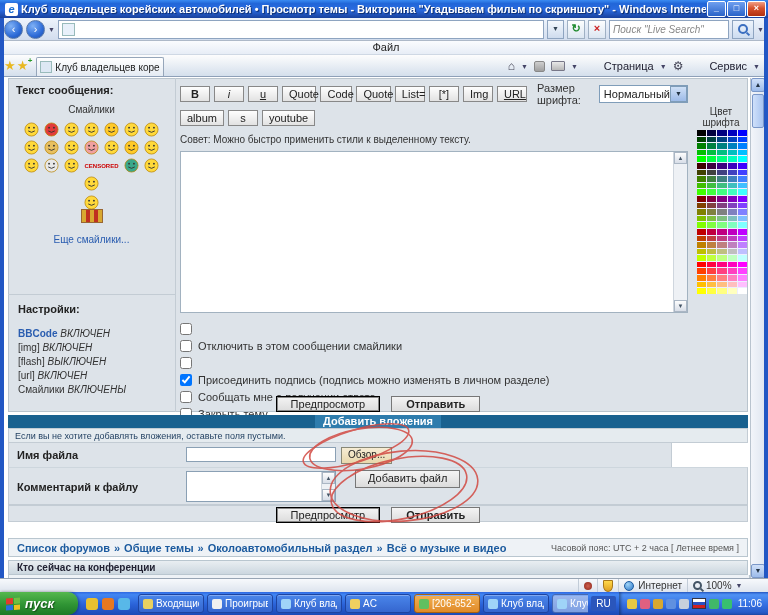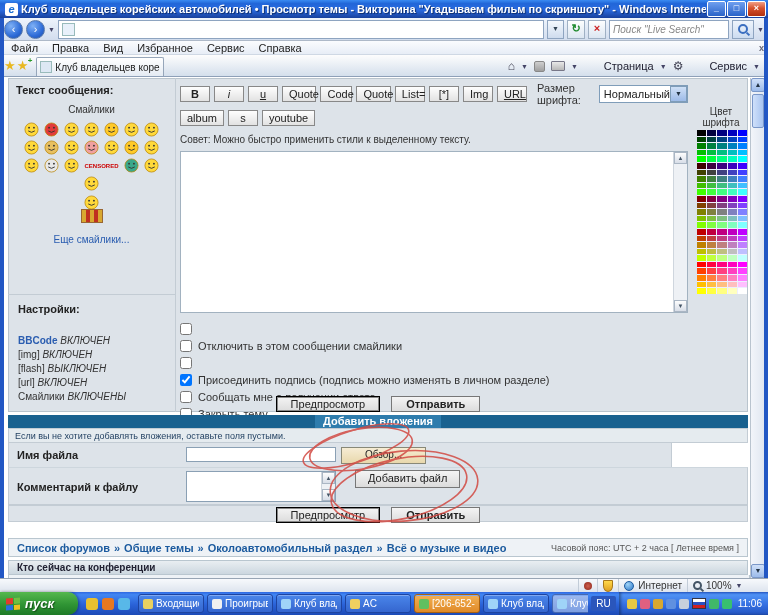--- a/index.html
+++ b/index.html
@@ -38,21 +38,21 @@
   .tinybtn.stop{color:#c22;font-weight:bold;}
   #searchbox{width:112px;height:17px;background:#fff;border:1px solid #8ea4c0;display:flex;align-items:center;padding:0 3px;}
   #searchbox .ph{color:#888;font-style:italic;font-size:10px;white-space:nowrap;overflow:hidden;}
   #searchbtn{width:20px;height:17px;background:linear-gradient(#eef4fc,#cddcf0);border:1px solid #8ea4c0;
     display:flex;align-items:center;justify-content:center;}
   .lens{width:6px;height:6px;border:2px solid #3a6ec0;border-radius:50%;position:relative;}
   .lens:after{content:"";position:absolute;width:4px;height:2px;background:#3a6ec0;
     transform:rotate(45deg);left:6px;top:7px;}
   
   #menubar{left:0;top:41px;width:768px;height:14px;background:linear-gradient(#fbfcfe,#e7edf6);
-    display:flex;align-items:center;padding-left:4px;box-sizing:border-box;border-bottom:1px solid #cfd8e4;}
+    display:flex;align-items:center;padding-left:4px;box-sizing:border-box;border-bottom:1px solid #cfd8e4;flex-direction:column;}
   #menubar .mi{padding:0 7px;font-size:11px;color:#222;}
   #menubar .closex{margin-left:auto;margin-right:4px;color:#667;font-size:9px;font-weight:bold;}
   
   #tabrow{left:0;top:55px;width:768px;height:22px;background:linear-gradient(#fdfdfd,#d4dfec);
     border-bottom:1px solid #8ea0b8;display:flex;align-items:flex-end;box-sizing:border-box;}
   .star{color:#e8b820;font-size:13px;margin:0 1px 3px 4px;}
   .staradd{color:#e8b820;font-size:13px;margin:0 2px 3px 0;position:relative;}
   .staradd i{position:absolute;right:-4px;top:-2px;color:#2a9a2a;font-size:8px;font-style:normal;font-weight:bold;}
   #tab{width:128px;height:19px;background:linear-gradient(#fff,#e4ebf3);border:1px solid #96a6ba;
     border-bottom:none;border-radius:2px 2px 0 0;margin-left:6px;display:flex;align-items:center;
@@ -73,21 +73,21 @@
   #smilTitle{text-align:center;font-size:10px;color:#333;margin-top:8px;}
   #smilies{display:flex;flex-wrap:wrap;justify-content:center;gap:3px 5px;margin-top:7px;}
   .sm{width:15px;height:15px;display:inline-block;}
   .censored{color:#c00;font-weight:bold;font-size:6px;align-self:center;}
   #giftRow{text-align:center;margin-top:4px;}
   .giftbox{display:inline-block;width:20px;height:12px;margin-top:-3px;
     background:repeating-linear-gradient(90deg,#d8a830 0 4px,#c03020 4px 8px);border:1px solid #963;}
   #moreSmil{text-align:center;color:#2a5db0;font-size:10px;margin-top:9px;}
   #settingsBox{left:8px;top:294px;width:168px;height:118px;border-right:1px solid #c3ccd4;
     border-top:1px solid #c3ccd4;box-sizing:border-box;padding:8px 10px;}
-  #settingsBox .hd{font-weight:bold;margin-bottom:20px;}
+  #settingsBox .hd{font-weight:bold;margin-bottom:13px;}
   .setline{font-size:10px;margin-bottom:3px;color:#333;}
   .setline .lnk{color:#2a5db0;font-weight:bold;}
   .setline .st{font-style:italic;}
   
   #maincol{left:180px;top:82px;width:508px;height:330px;}
   .btnrow{display:flex;gap:4px;flex-wrap:nowrap;align-items:center;}
   .bb{min-width:16px;padding:1px 6px;background:linear-gradient(#fefefe,#e2e2e2);
     border:1px solid #888;text-align:center;font-size:11px;color:#222;}
   .bb.b{font-weight:bold}.bb.i{font-style:italic}.bb.u,.bb.url{text-decoration:underline}
   #sizeLbl{margin-left:6px;color:#333;}
@@ -129,21 +129,21 @@
   
   #attachHead{left:8px;top:415px;width:740px;height:13px;background:#19618f;text-align:center;}
   #attachHead span{display:inline-block;background:#2e7cad;color:#fff;font-weight:bold;font-size:11px;
     line-height:13px;padding:0 8px;}
   #attachHint{left:8px;top:428px;width:740px;height:15px;background:#e5ebef;border:1px solid #c3ccd4;
     box-sizing:border-box;color:#1d3c5e;font-size:9px;line-height:14px;padding-left:6px;}
   #rowFile{left:8px;top:443px;width:664px;height:24px;background:#dde3e9;border-left:1px solid #c3ccd4;border-right:1px solid #c3ccd4;box-sizing:border-box;}
   #rowComment{left:8px;top:467px;width:740px;height:38px;background:#dde3e9;border:1px solid #c3ccd4;border-top:1px solid #cdd6dd;box-sizing:border-box;}
   .flabel{position:absolute;left:8px;font-weight:bold;color:#222;}
   .fieldbox{position:absolute;background:#fff;border:1px solid #8aa0b4;box-sizing:border-box;}
-  #browseBtn{position:absolute;left:332px;top:4px;padding:0 23px;height:15px;line-height:14px;
+  #browseBtn{position:absolute;left:332px;top:4px;padding:0 6px;height:15px;line-height:14px;
     background:linear-gradient(#f6ecd4,#e8d8ac);border:1px solid #887;font-size:10px;}
   #addFileBtn{position:absolute;left:346px;top:2px;padding:0 12px;height:16px;line-height:15px;
     background:linear-gradient(#f4f4f4,#dcdcdc);border:1px solid #777;font-size:11px;}
   #attachBtns{left:8px;top:505px;width:740px;height:17px;background:#dde3e9;border:1px solid #c3ccd4;
     box-sizing:border-box;text-align:center;padding-top:1px;}
   
   #crumbBar{left:8px;top:538px;width:740px;height:19px;background:#eef2f6;border:1px solid #b9c6cf;
     box-sizing:border-box;display:flex;align-items:center;padding:0 8px;}
   #crumbBar .lnk{color:#1b5a9e;font-weight:bold;font-size:11px;}
   #crumbBar .sep{color:#1b5a9e;font-weight:bold;margin:0 4px;}

